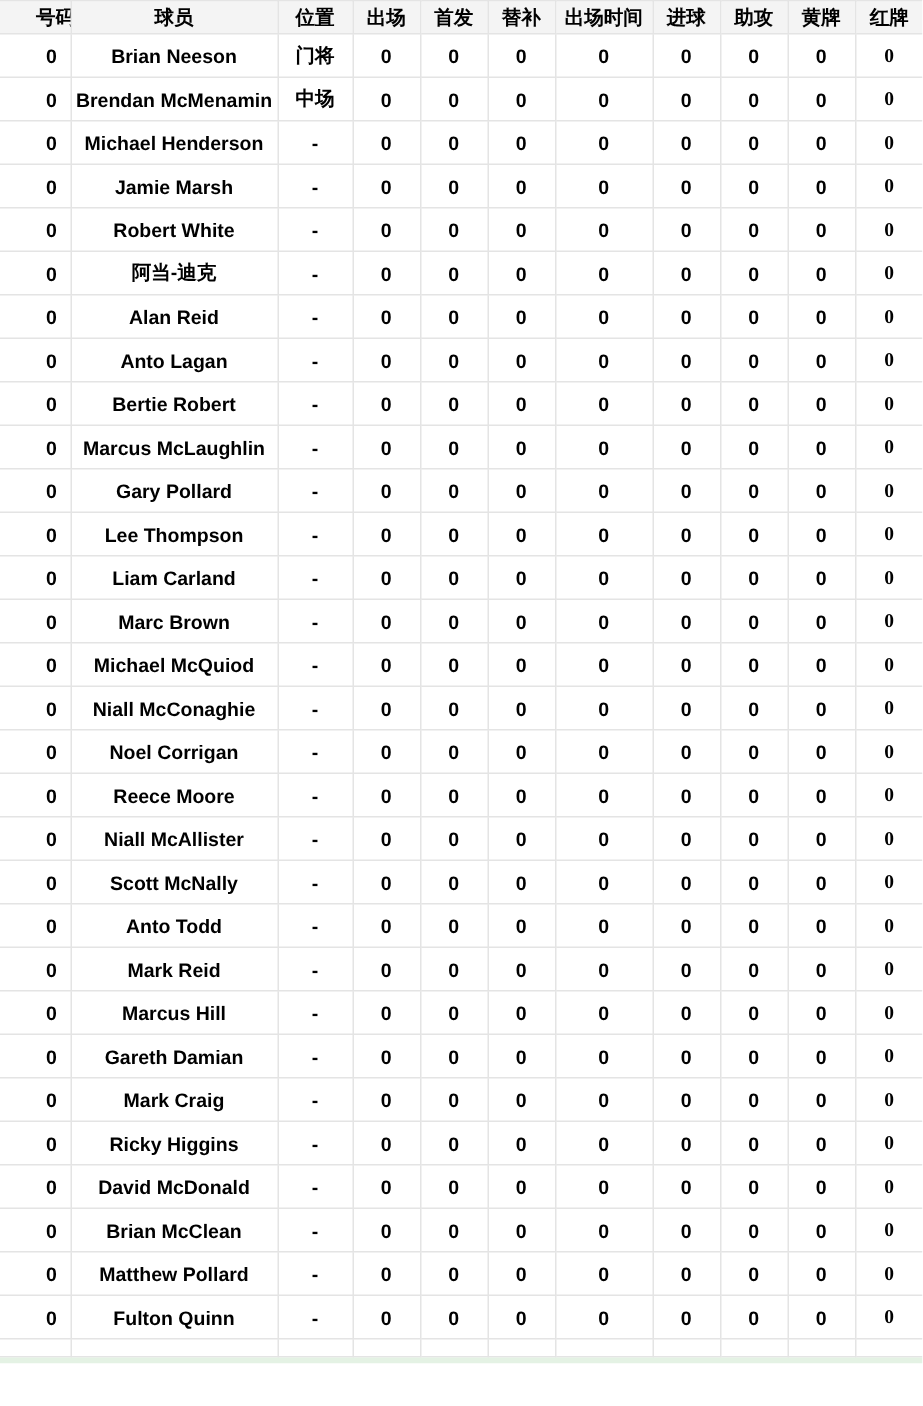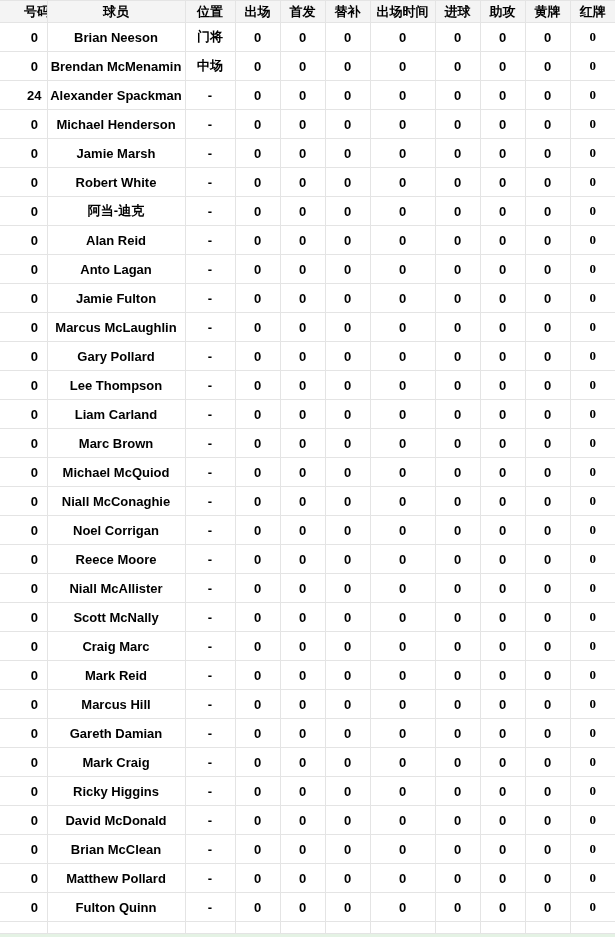--- a/index.html
+++ b/index.html
@@ -97,33 +97,20 @@
         <td>0</td>
         <td>0</td>
         <td>0</td>
         <td>0</td>
         <td>0</td>
         <td>0</td>
         <td>0</td>
         <td>0</td>
       </tr>
       <tr>
-        <td>24</td>
-        <td>Alexander Spackman</td>
-        <td>-</td>
-        <td>0</td>
-        <td>0</td>
-        <td>0</td>
-        <td>0</td>
-        <td>0</td>
-        <td>0</td>
-        <td>0</td>
-        <td>0</td>
-      </tr>
-      <tr>
         <td>0</td>
         <td>Michael Henderson</td>
         <td>-</td>
         <td>0</td>
         <td>0</td>
         <td>0</td>
         <td>0</td>
         <td>0</td>
         <td>0</td>
         <td>0</td>
@@ -189,21 +176,21 @@
         <td>0</td>
         <td>0</td>
         <td>0</td>
         <td>0</td>
         <td>0</td>
         <td>0</td>
         <td>0</td>
       </tr>
       <tr>
         <td>0</td>
-        <td>Jamie Fulton</td>
+        <td>Bertie Robert</td>
         <td>-</td>
         <td>0</td>
         <td>0</td>
         <td>0</td>
         <td>0</td>
         <td>0</td>
         <td>0</td>
         <td>0</td>
         <td>0</td>
       </tr>
@@ -345,21 +332,21 @@
         <td>0</td>
         <td>0</td>
         <td>0</td>
         <td>0</td>
         <td>0</td>
         <td>0</td>
         <td>0</td>
       </tr>
       <tr>
         <td>0</td>
-        <td>Craig Marc</td>
+        <td>Anto Todd</td>
         <td>-</td>
         <td>0</td>
         <td>0</td>
         <td>0</td>
         <td>0</td>
         <td>0</td>
         <td>0</td>
         <td>0</td>
         <td>0</td>
       </tr>

